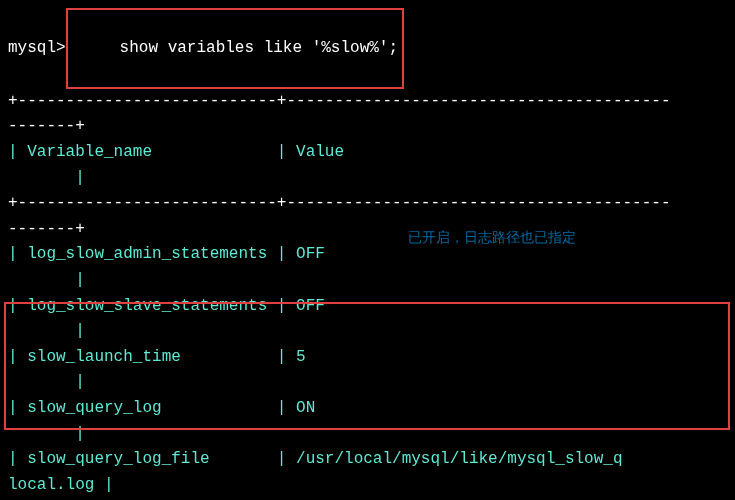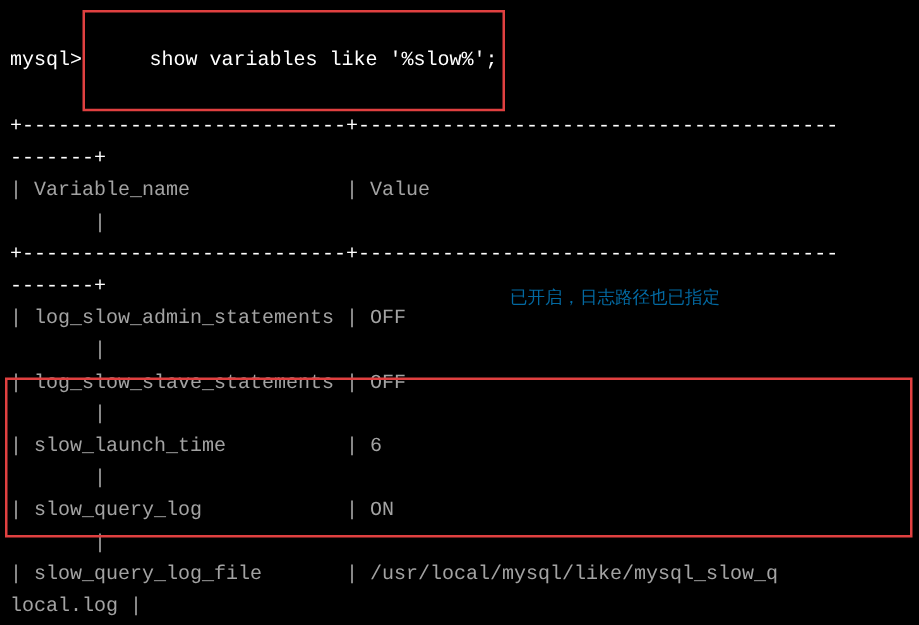--- a/index.html
+++ b/index.html
@@ -29,21 +29,21 @@
     .command-box {
       border: 2px solid #e04040;
       padding: 0 4px;
       display: inline-block;
     }
     .separator {
       color: #fff;
       white-space: pre;
     }
     .row {
-      color: #a3a3a3;
+      color: #5eead4;
       white-space: pre;
     }
     .annotation {
       color: #0369a1;
       position: absolute;
       font-family: sans-serif;
       font-size: 14px;
     }
     .box2 {
       border: 2px solid #e04040;
@@ -72,21 +72,21 @@
 
 <div class="separator"><span>+---------------------------+----------------------------------------</span></div>
 <div class="separator"><span>-------+</span></div>
 
 <div class="row"><span>| log_slow_admin_statements | OFF                                    </span></div>
 <div class="row"><span>       |</span></div>
 
 <div class="row"><span>| log_slow_slave_statements | OFF                                    </span></div>
 <div class="row"><span>       |</span></div>
 
-<div class="row"><span>| slow_launch_time          | 6                                      </span></div>
+<div class="row"><span>| slow_launch_time          | 5                                      </span></div>
 <div class="row"><span>       |</span></div>
 
 <div class="row"><span>| slow_query_log            | ON                                     </span></div>
 <div class="row"><span>       |</span></div>
 
 <div class="row"><span>| slow_query_log_file       | /usr/local/mysql/like/mysql_slow_q</span></div>
 <div class="row"><span>local.log |</span></div>
 
 <div class="separator"></div>
 

